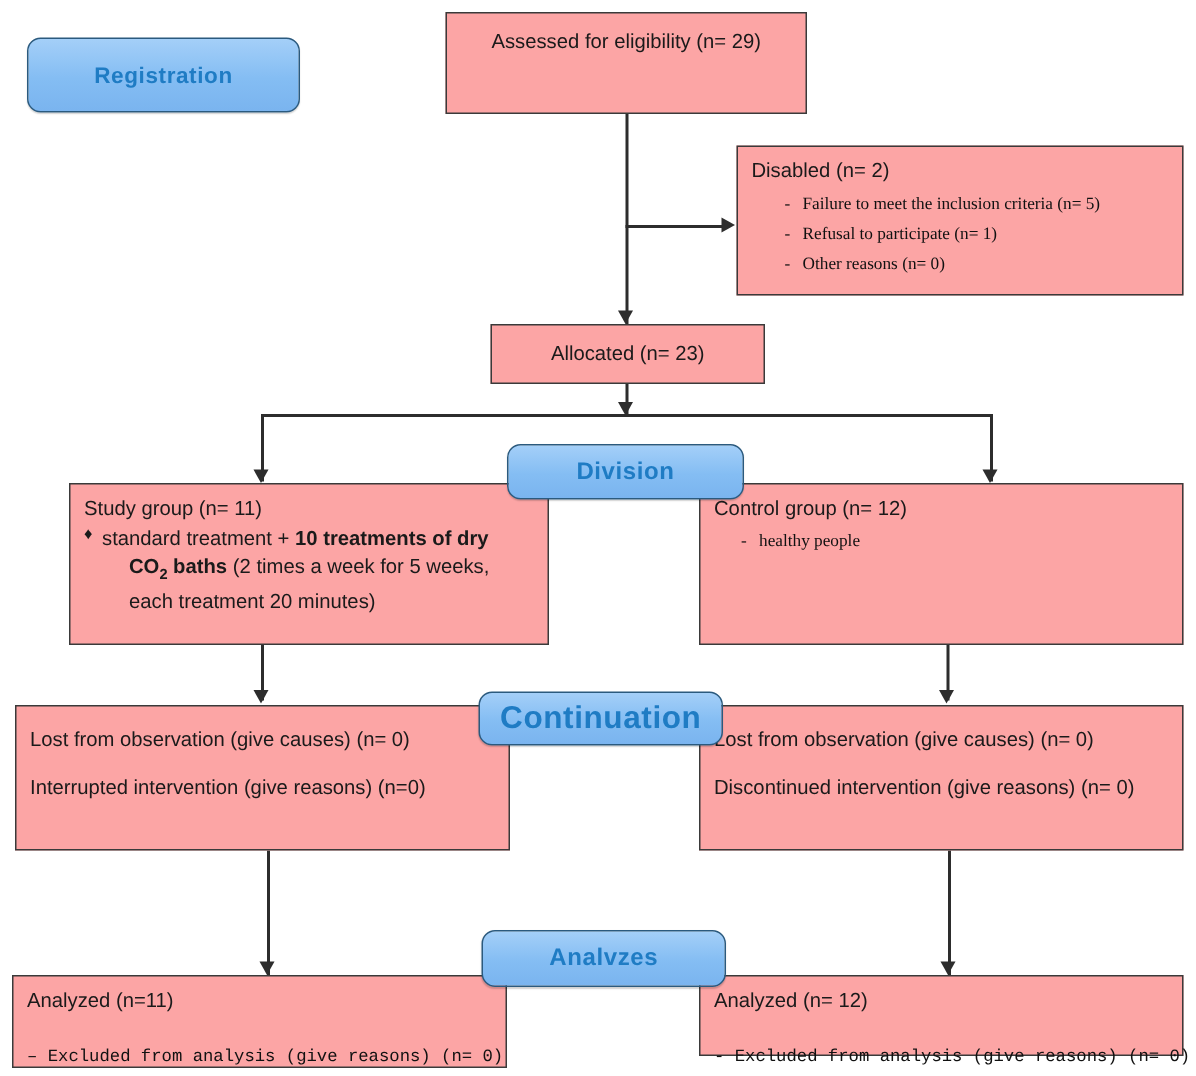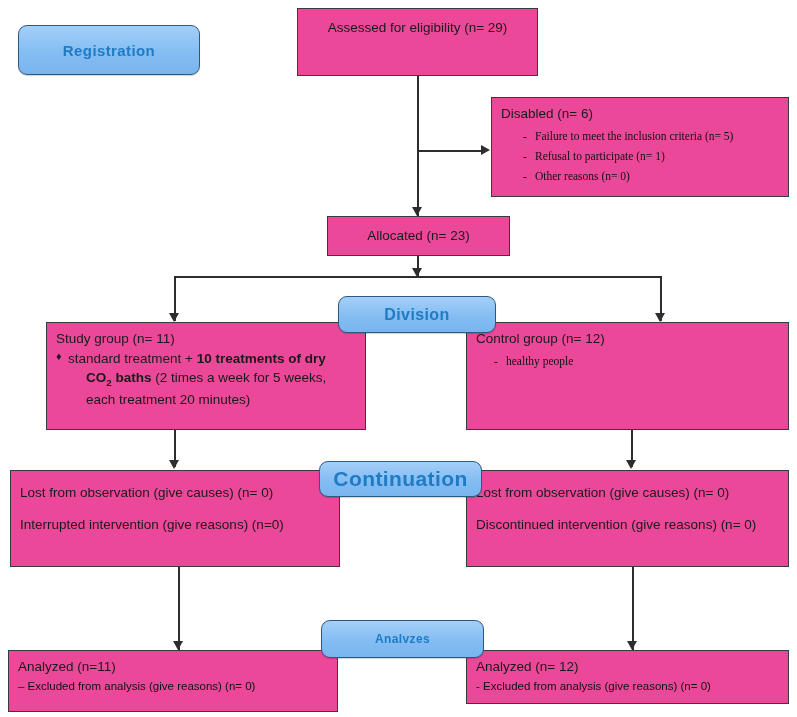--- a/index.html
+++ b/index.html
@@ -31,21 +31,21 @@
     font-weight: bold;
     letter-spacing: 0.4px;
     z-index: 40;
     box-shadow: 0 1px 1px rgba(0,0,0,0.18);
   }
 
   
   .box {
     position: absolute;
     box-sizing: border-box;
-    background: #ec4899;
+    background: #fca5a5;
     border: 1.4px solid #3a3a3a;
     z-index: 20;
   }
   .box .inner {
     padding: 7px 9px 0 9px;
   }
 
   .line-main {
     font-size: 13.5px;
     line-height: 1.35;
@@ -73,26 +73,26 @@
   }
   .sub-list .dash {
     display: inline-block;
     width: 34px;
     padding-left: 22px;
     box-sizing: border-box;
   }
   .sub-list.tight .dash { width: 30px; padding-left: 18px; }
 
   .serif-line {
-    font-family: Liberation Sans, sans-serif;
+    font-family: Liberation Mono, monospace;
     font-size: 11.5px;
     line-height: 1.5;
     color: #111111;
     white-space: nowrap;
-    margin-top: 2px;
+    margin-top: 20px;
   }
 
   .bullet-block {
     display: flex;
     font-size: 13.5px;
     line-height: 1.42;
     margin-top: 1px;
   }
   .bullet-block .dot {
     width: 12px;
@@ -149,21 +149,21 @@
   </div>
 
   <div class="vline" style="left:417px; top:76px; height:140px;"></div>
   <div class="arrow-down" style="left:412px; top:207px;"></div>
 
   <div class="hline" style="left:417px; top:150px; width:68px;"></div>
   <div class="arrow-right" style="left:481px; top:145px;"></div>
 
   <div class="box" style="left:491px; top:97px; width:298px; height:100px;">
     <div class="inner">
-      <div class="line-main">Disabled (n= 6)</div>
+      <div class="line-main">Disabled (n= 2)</div>
       <ul class="sub-list">
         <li>
           <span class="dash">-</span>
           <span>Failure to meet the inclusion criteria (n= 5)</span>
         </li>
         <li>
           <span class="dash">-</span>
           <span>Refusal to participate (n= 1)</span>
         </li>
         <li>
@@ -241,21 +241,21 @@
       <div class="gap-line"></div>
       <div class="line-main">Discontinued intervention (give reasons) (n= 0)</div>
     </div>
   </div>
 
   <div class="vline" style="left:178px; top:567px; height:83px;"></div>
   <div class="arrow-down" style="left:173px; top:641px;"></div>
   <div class="vline" style="left:632px; top:567px; height:83px;"></div>
   <div class="arrow-down" style="left:627px; top:641px;"></div>
 
-  <div class="stage-badge" style="left:321px; top:620px; width:163px; height:38px; font-size:12px;">
+  <div class="stage-badge" style="left:321px; top:620px; width:163px; height:38px; font-size:16px;">
     <span>Analvzes</span>
   </div>
 
   <div class="box" style="left:8px; top:650px; width:330px; height:62px;">
     <div class="inner">
       <div class="line-main">Analyzed (n=11)</div>
       <div class="serif-line">– Excluded from analysis (give reasons) (n= 0)</div>
     </div>
   </div>
 

